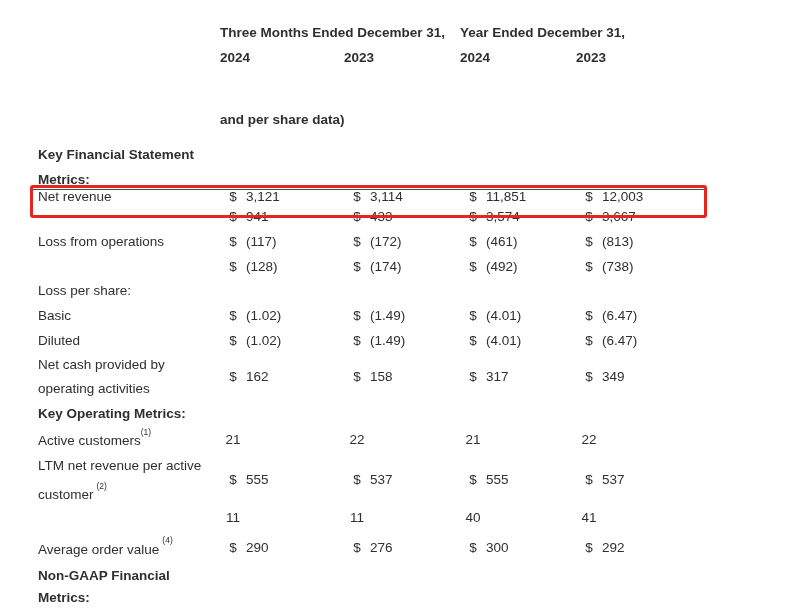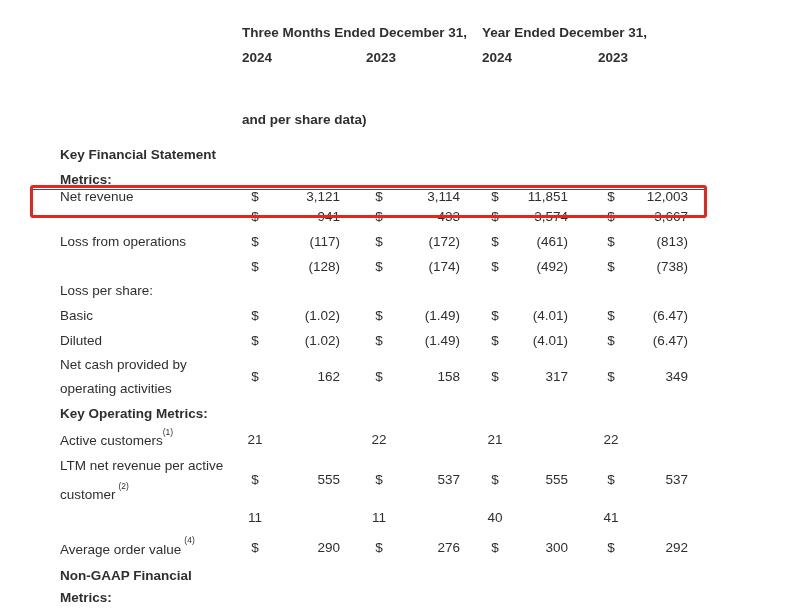--- a/index.html
+++ b/index.html
@@ -14,30 +14,29 @@
     position:relative;width:800px;height:609px;overflow:hidden;
     background:var(--bg);color:var(--text);
     font-family:"Liberation Sans","DejaVu Sans",sans-serif;
     font-size:13.5px;line-height:1;
   }
   .tbl{position:absolute;left:38px;top:20px;width:628px;}
   .row{
     display:grid;
     grid-template-columns:182px 26px 72px 26px 26px 68px 22px 26px 60px 30px 26px 64px;
     align-items:center;
-    margin-left:22px;
   }
   .h24{height:24px}.h25{height:25px}.h26{height:26px}.h27{height:27px}
   .h28{height:15px}.h30{height:30px}.h46{height:46px}.h47{height:47px}
   .h48{height:48px}.h50{height:50px}
   .c1{grid-column:1}.c2{grid-column:2}.c3{grid-column:3}.c5{grid-column:5}
   .c6{grid-column:6}.c8{grid-column:8}.c9{grid-column:9}.c11{grid-column:11}.c12{grid-column:12}
   .sp1{grid-column:2/8}.sp2{grid-column:8/13}
   .noteblk{grid-column:2/13;}
-  .v{text-align:right}
+  .v{text-align:left}
   .d{text-align:center}
   .b{font-weight:700}
   .nw{white-space:nowrap}
   .ln23{line-height:23px}
   .ln24{line-height:24px}
   .ln25{line-height:25px}
   sup{font-size:8.5px;position:relative;top:-4.5px;font-weight:inherit;}
   sup.sp{margin-left:3px;}
   .alignstart{align-items:start;}
   .pt2{padding-top:2px;}

